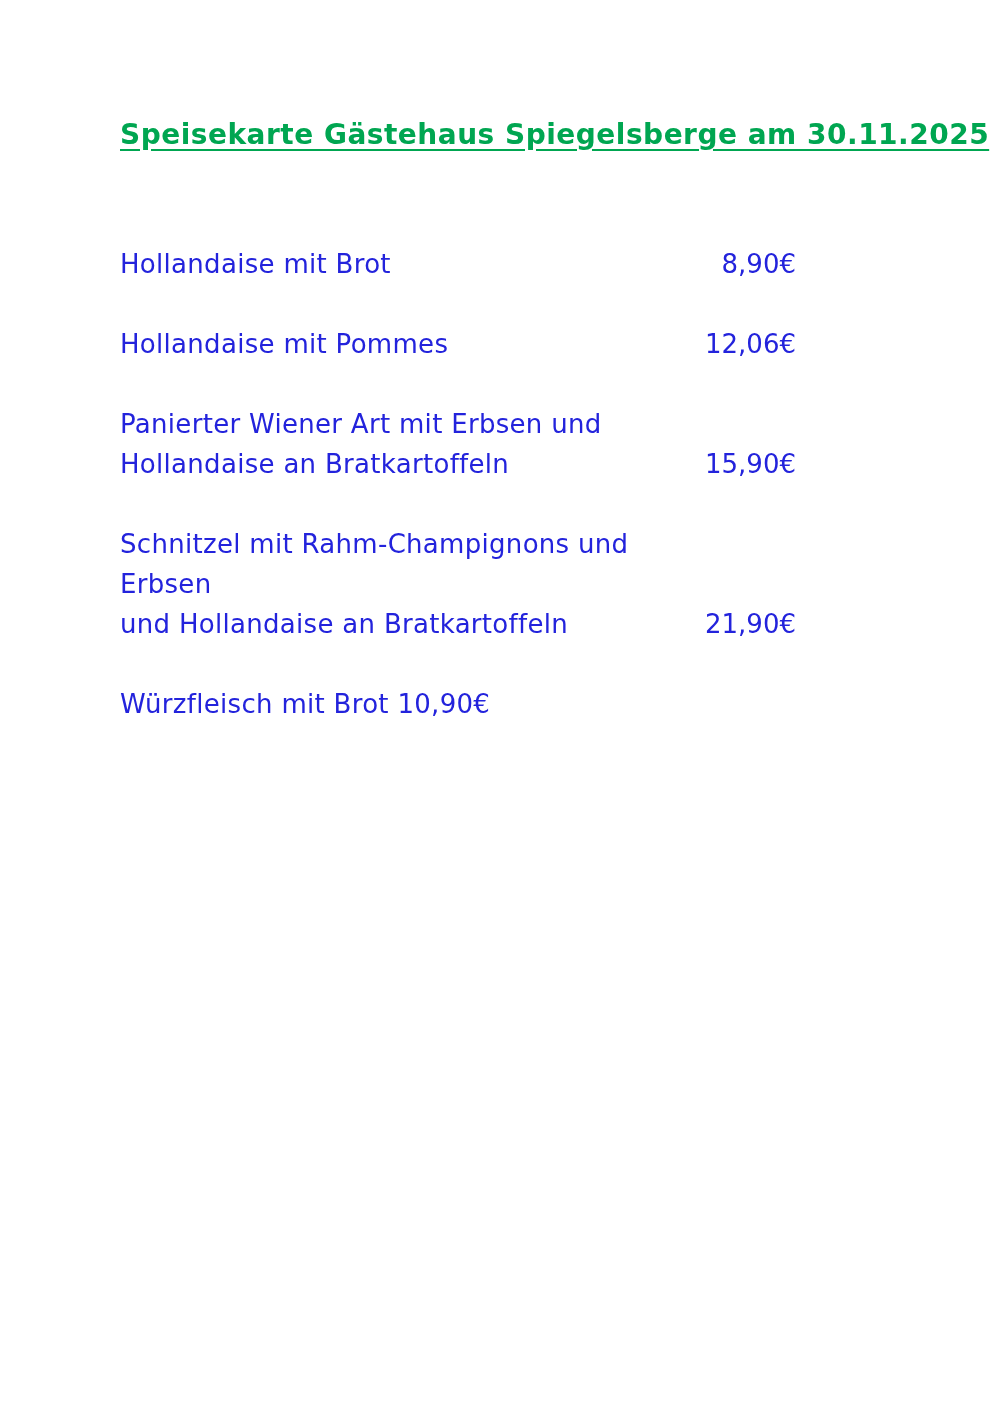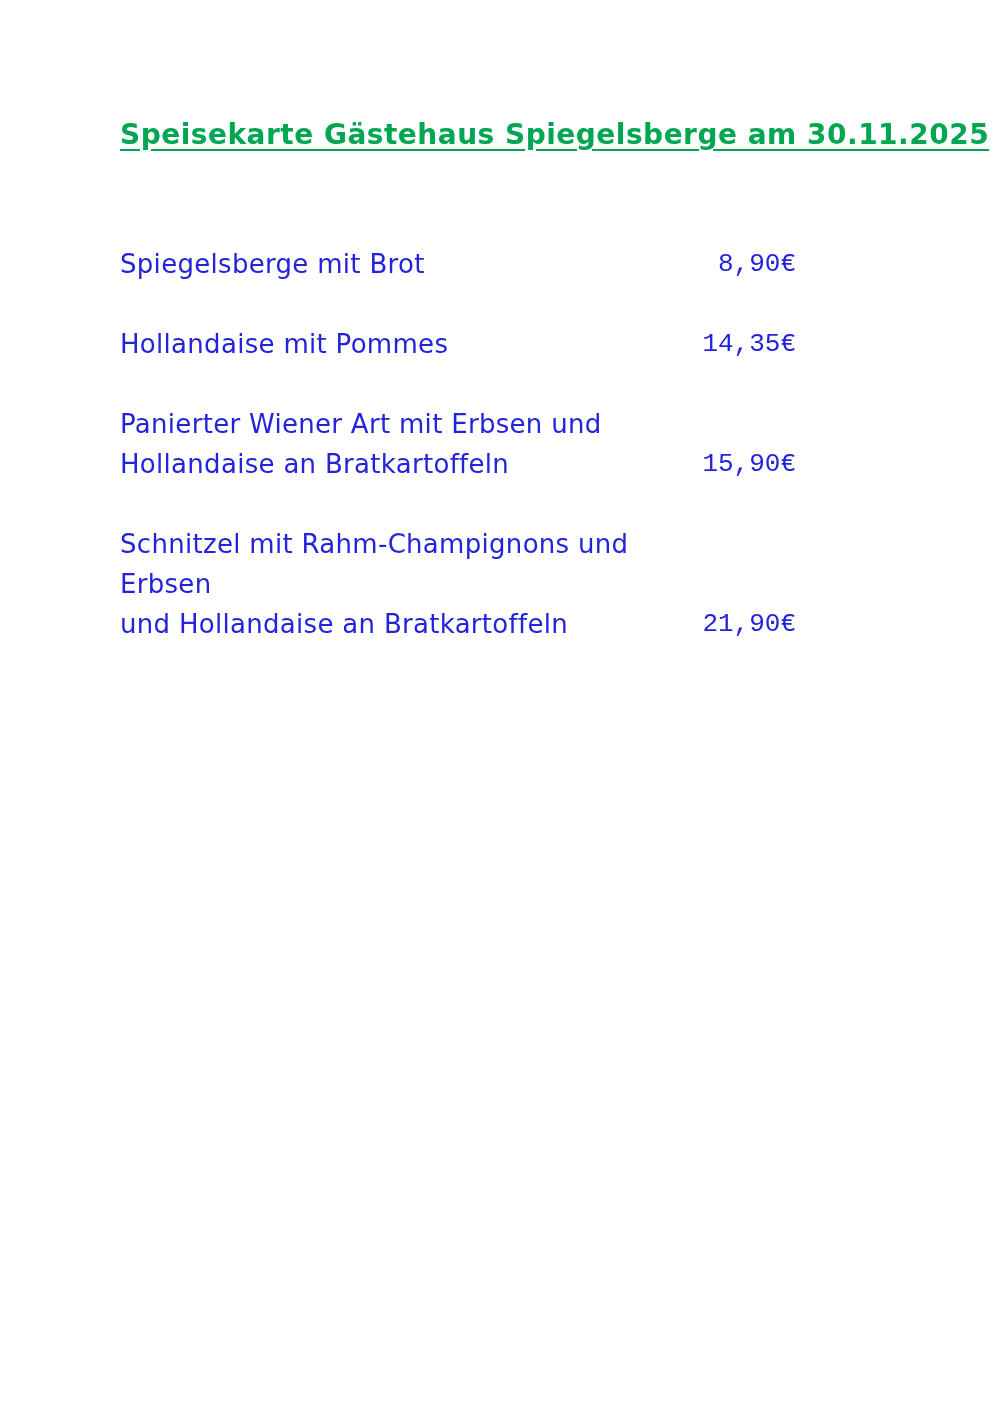--- a/index.html
+++ b/index.html
@@ -47,52 +47,55 @@
   }
   .menu-item-name {
     white-space: pre-line;
     letter-spacing: 0.3px;
   }
   .menu-item-price {
     white-space: nowrap;
     text-align: right;
     flex-shrink: 0;
     padding-left: 20px;
-    font-family: Liberation Mono, monospace;
   }
 </style>
 </head>
 <body>
 
 <div class="page">
   <div class="content">
 
     <h1 class="doc-title">Speisekarte Gästehaus Spiegelsberge am 30.11.2025</h1>
 
     <div class="menu">
 
       <div class="menu-row">
-        <span class="menu-item-name">Spiegelsberge mit Brot</span>
+        <span class="menu-item-name">Hollandaise mit Brot</span>
         <span class="menu-item-price">8,90€</span>
       </div>
 
       <div class="menu-row">
         <span class="menu-item-name">Hollandaise mit Pommes</span>
-        <span class="menu-item-price">14,35€</span>
+        <span class="menu-item-price">12,06€</span>
       </div>
 
       <div class="menu-row">
         <span class="menu-item-name">Panierter Wiener Art mit Erbsen und
 Hollandaise an Bratkartoffeln</span>
         <span class="menu-item-price">15,90€</span>
       </div>
 
       <div class="menu-row">
         <span class="menu-item-name">Schnitzel mit Rahm-Champignons und Erbsen
 und Hollandaise an Bratkartoffeln</span>
         <span class="menu-item-price">21,90€</span>
       </div>
 
+      <div class="menu-row">
+        <span class="menu-item-name">Würzfleisch mit Brot 10,90€</span>
+        <span class="menu-item-price"></span>
+      </div>
 
 
     </div>
   </div>
 </div>
 
 </body></html>

